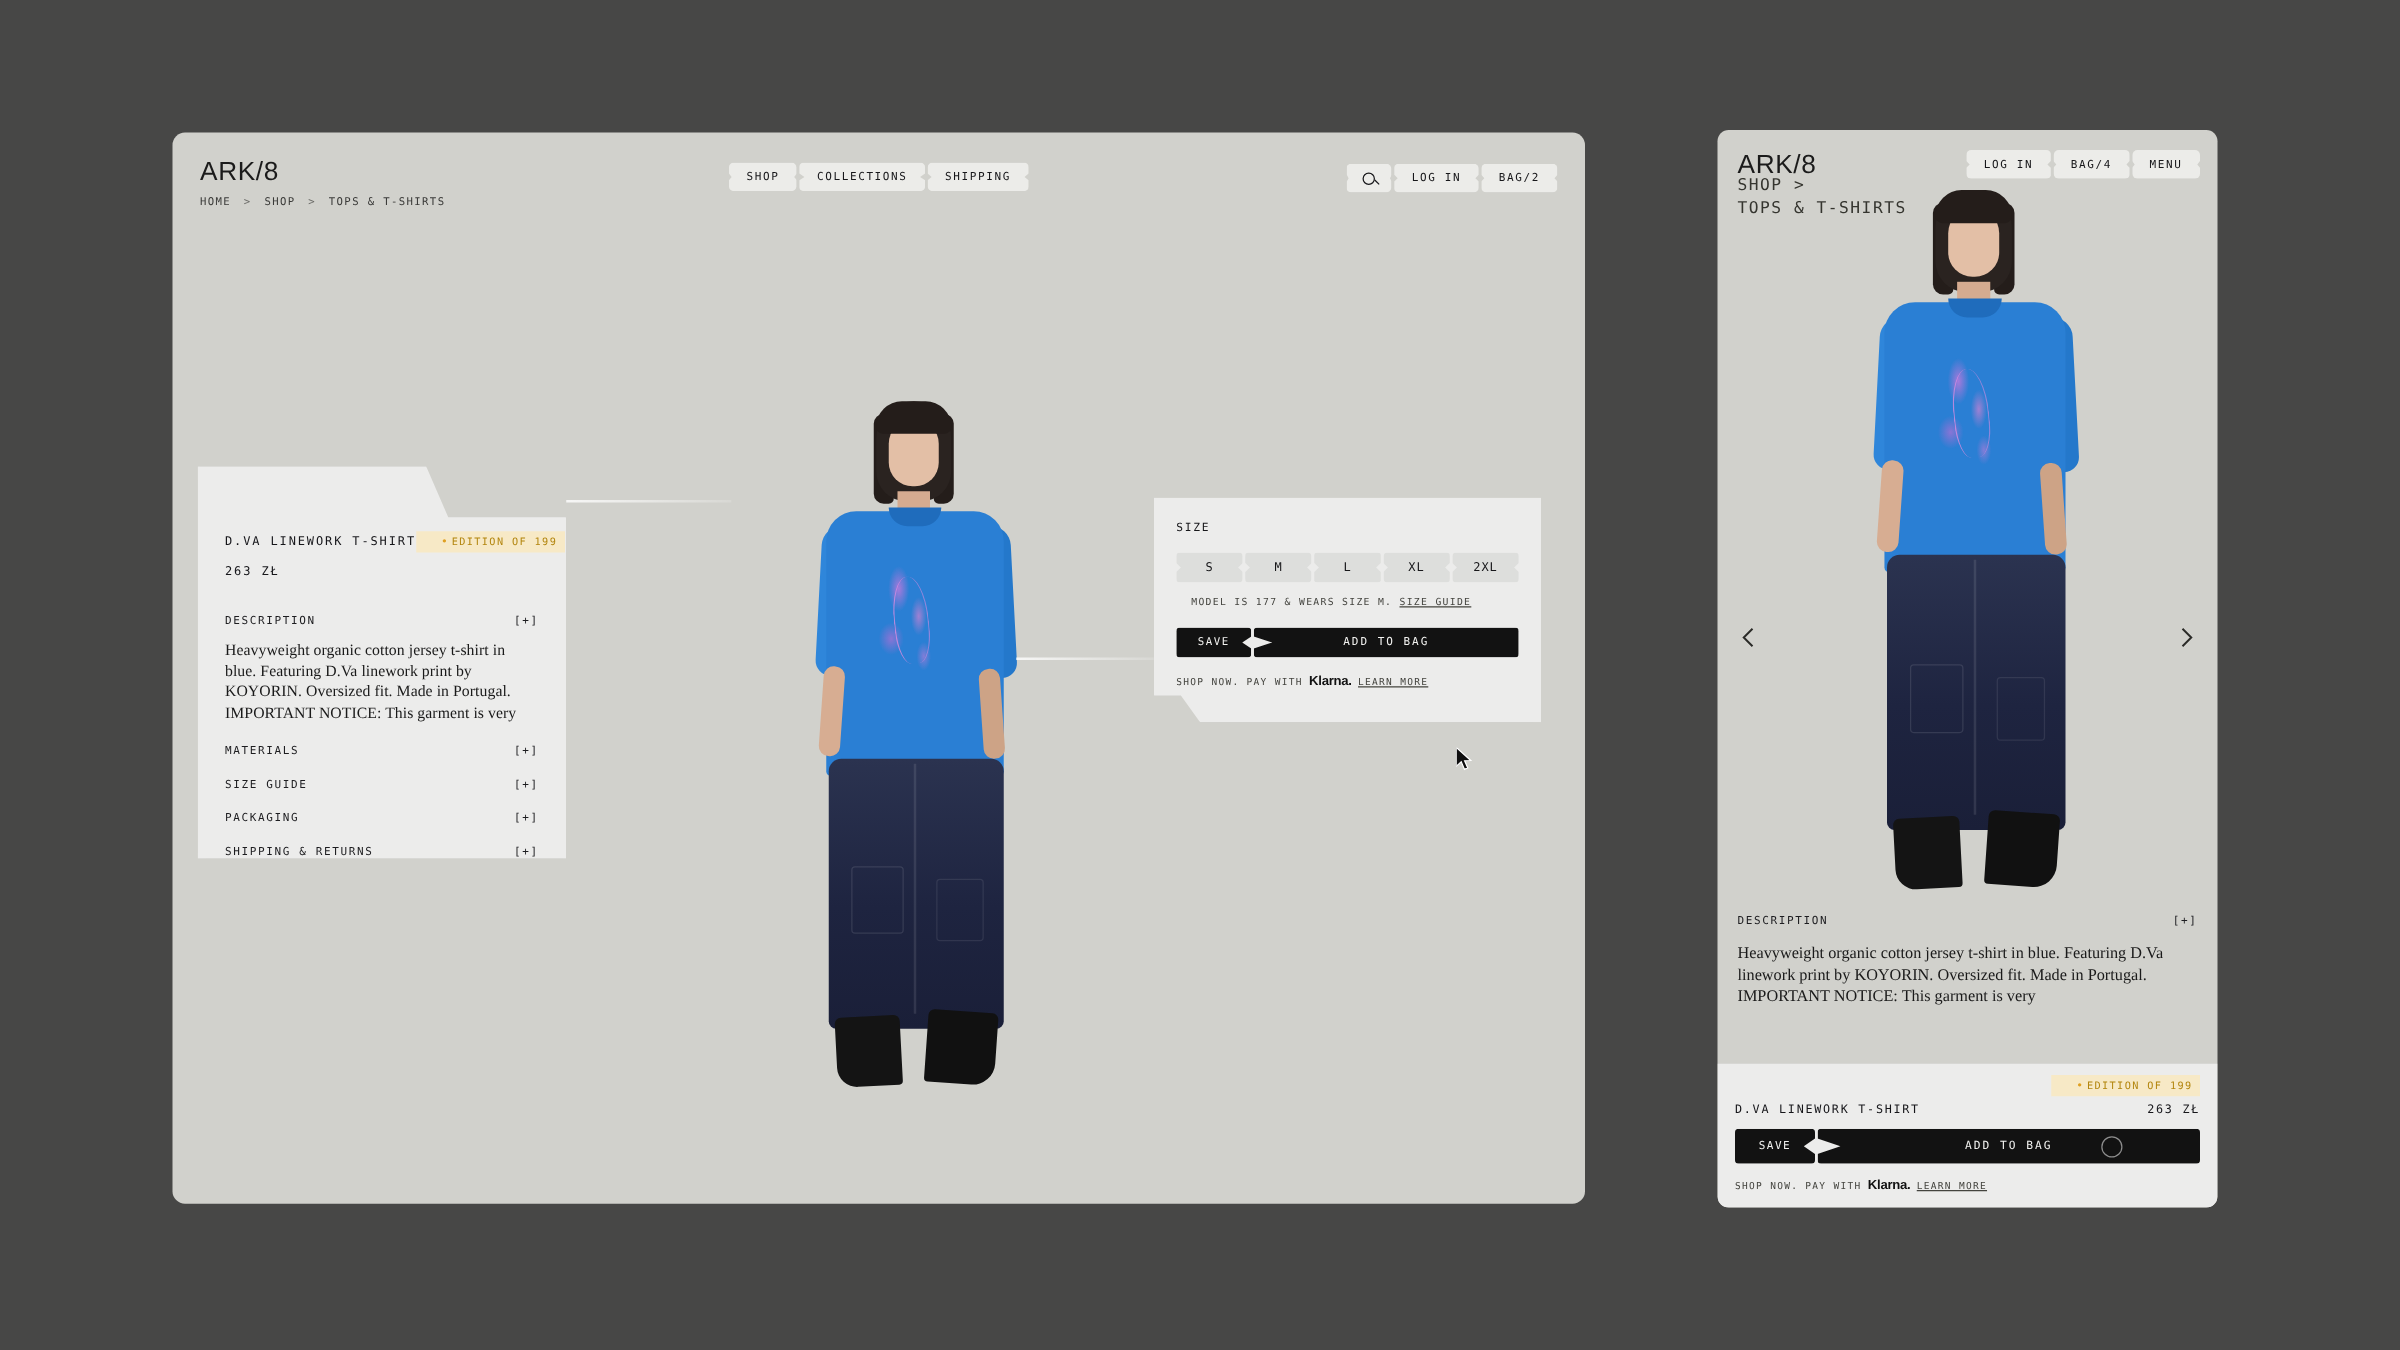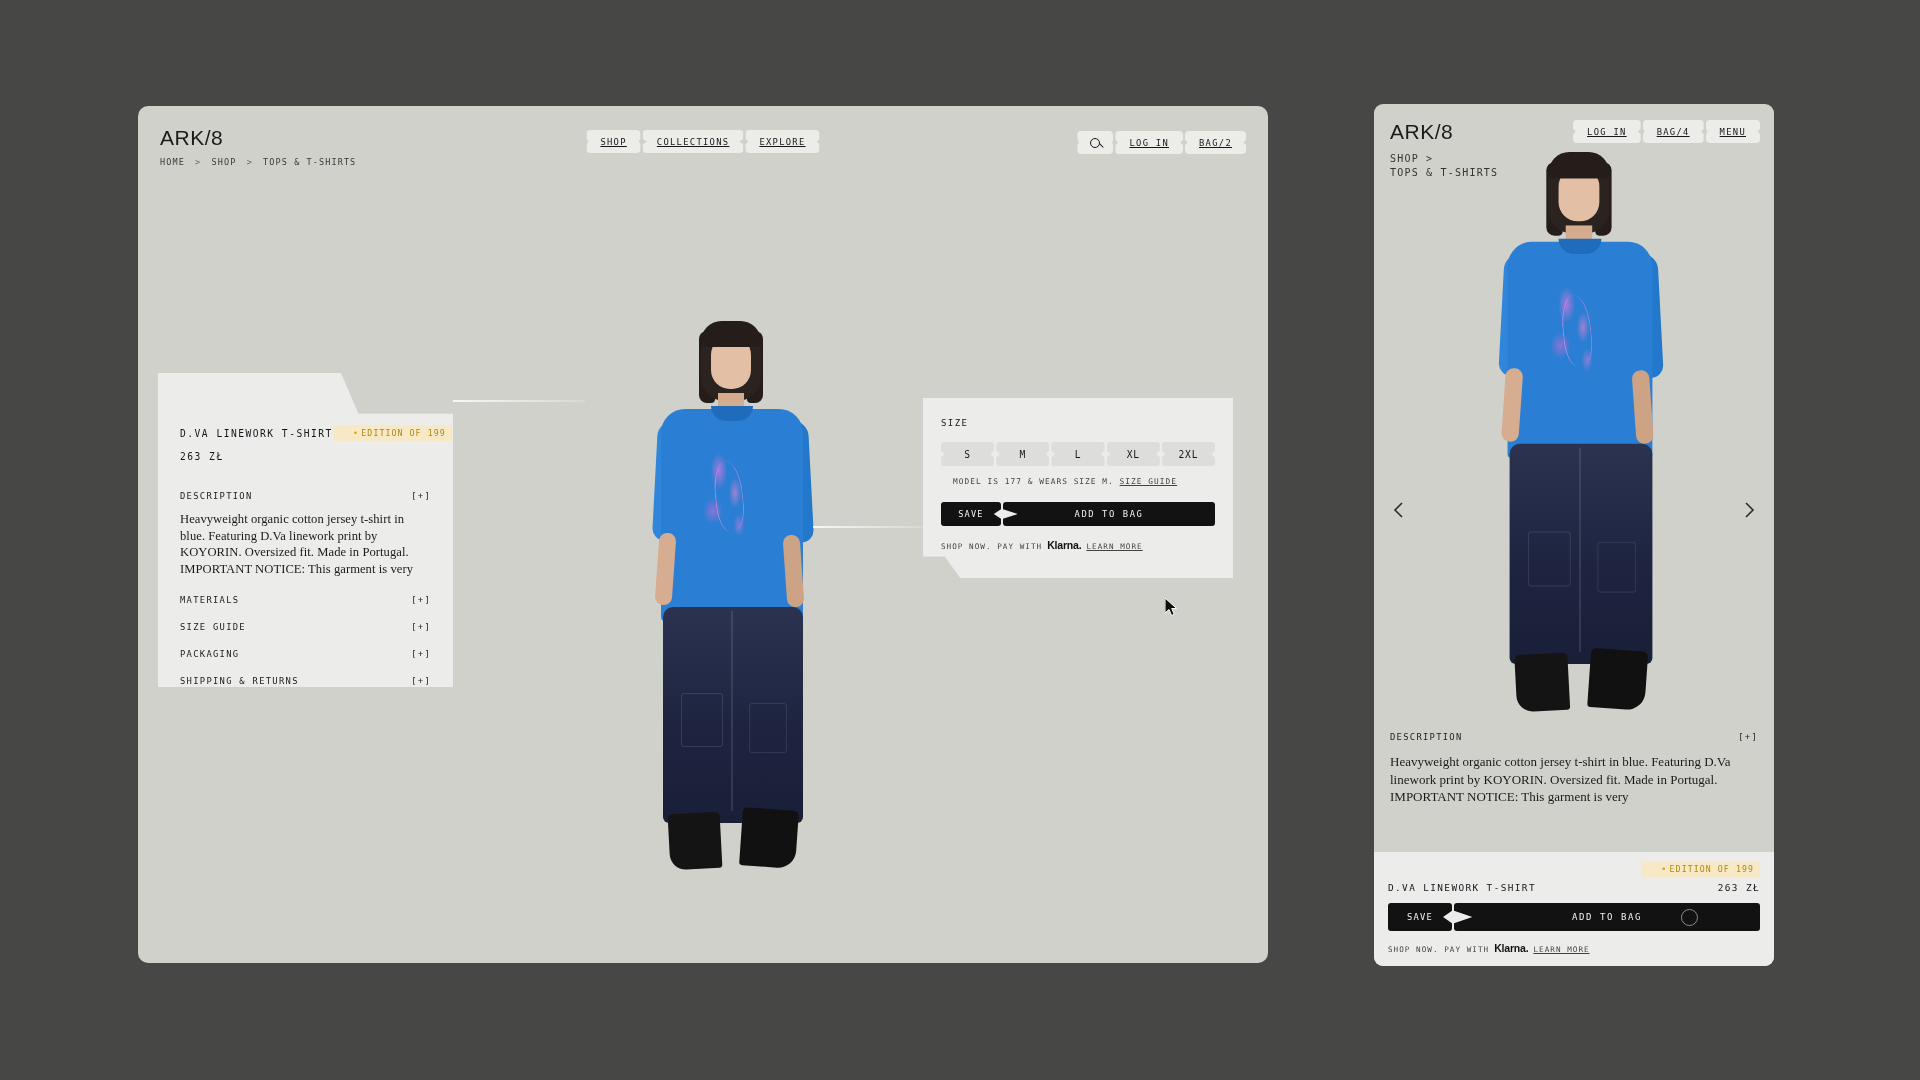--- a/index.html
+++ b/index.html
@@ -66,21 +66,20 @@
     justify-content: center;
     font-size: 8.8px;
     letter-spacing: 1.3px;
     color: #17171a;
     padding: 0 14px;
     border-radius: 4px;
     cursor: pointer;
     position: relative;
     -webkit-clip-path: polygon(0 0, 100% 0, 100% 38%, 96% 50%, 100% 62%, 100% 100%, 0 100%, 0 62%, 4% 50%, 0 38%);
     clip-path: polygon(0 0, 100% 0, 100% 38%, 96% 50%, 100% 62%, 100% 100%, 0 100%, 0 62%, 4% 50%, 0 38%);
-    text-decoration: underline;
   }
   .nav-center { left: 50%; transform: translateX(-50%); top: 24px; }
   .nav-right { right: 22px; top: 25px; }
   .pill.icon-pill { padding: 0 13px; }
   .search-glyph {
     width: 10px; height: 10px;
     border: 1.4px solid #17171a;
     border-radius: 50%;
     position: relative;
     display: inline-block;
@@ -417,22 +416,22 @@
     overflow: hidden;
   }
   .mb-brand {
     position: absolute; left: 16px; top: 16px;
     font-family: "Liberation Sans", sans-serif;
     font-size: 21px;
     color: #1b1b1b;
     letter-spacing: 0.5px;
   }
   .mb-crumb {
-    position: absolute; left: 16px; top: 48px;
-    font-size: 10px;
+    position: absolute; left: 16px; top: 36px;
+    font-size: 13px;
     letter-spacing: 1.2px;
     color: #35352f;
     line-height: 1.42;
   }
   .mb-nav { position: absolute; right: 14px; top: 16px; display: flex; gap: 2px; }
   .mb-img {
     position: absolute;
     left: 0; top: 40px;
     width: 400px; height: 580px;
     overflow: hidden;
@@ -546,21 +545,21 @@
       <span>HOME</span>
       <span class="sep">&gt;</span>
       <span>SHOP</span>
       <span class="sep">&gt;</span>
       <span>TOPS &amp; T-SHIRTS</span>
     </div>
 
     <div class="pillgroup nav-center">
       <div class="pill">SHOP</div>
       <div class="pill">COLLECTIONS</div>
-      <div class="pill">EXPLORE</div>
+      <div class="pill">SHIPPING</div>
     </div>
 
     <div class="pillgroup nav-right">
       <div class="pill icon-pill">
         <span class="search-glyph"></span>
       </div>
       <div class="pill">LOG IN</div>
       <div class="pill">BAG/2</div>
     </div>
   </div>

